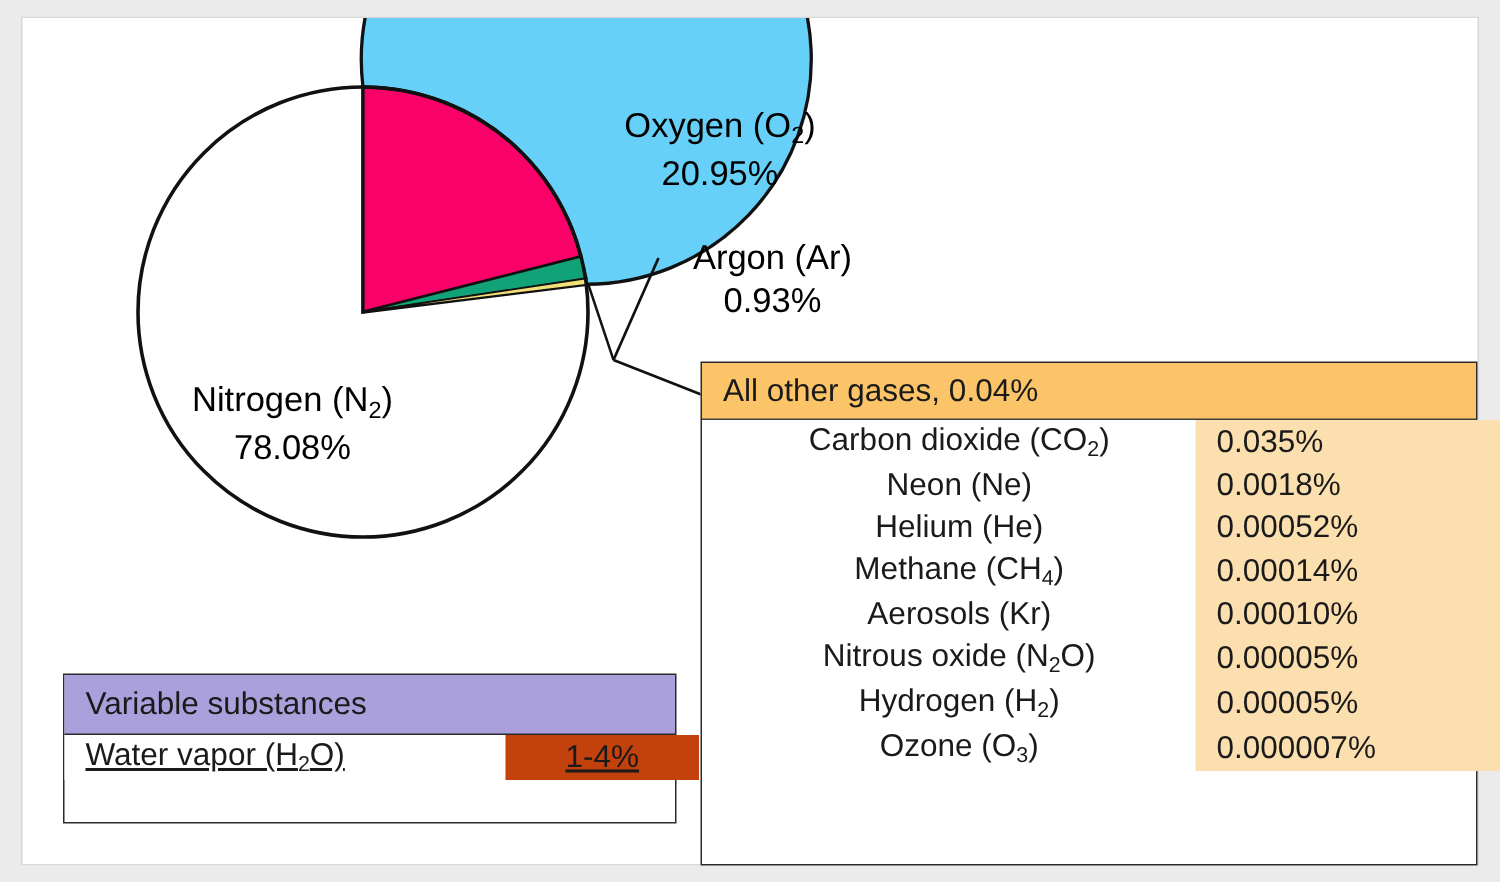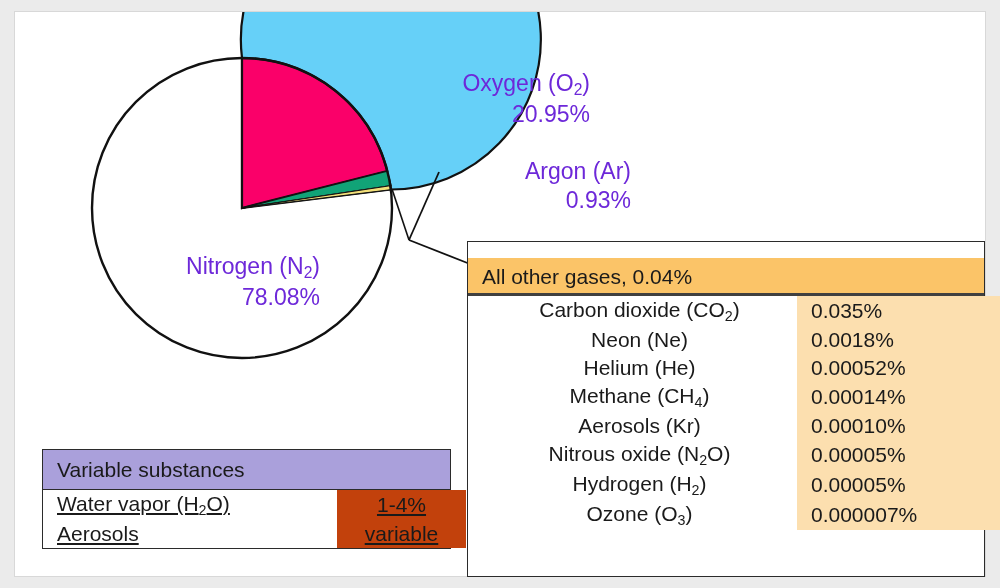--- a/index.html
+++ b/index.html
@@ -38,40 +38,40 @@
   #pie-svg {
     position: absolute;
     left: 0;
     top: 0;
   }
 
   .pie-label {
     position: absolute;
     font-size: 23px;
     line-height: 1.24;
-    color: #6d28d9;
+    color: #000000;
     white-space: nowrap;
-    text-align: right;
+    text-align: center;
   }
   .pie-label .sub {
     font-size: 0.68em;
     vertical-align: -0.28em;
   }
   #label-nitrogen {
     left: 55px;
     top: 240px;
     width: 250px;
   }
   #label-oxygen {
     left: 355px;
     top: 57px;
     width: 220px;
   }
   #label-argon {
-    left: 416px;
+    left: 400px;
     top: 145px;
     width: 200px;
   }
 
   
   .data-table {
     position: absolute;
     box-sizing: border-box;
     border: 1px solid #2b2b2b;
   }
@@ -106,24 +106,23 @@
   
   #gases-table {
     left: 452px;
     top: 229px;
     width: 518px;
     height: 336px;
     background: #ffffff;
   }
   #gases-table .table-header {
     background: #fbc468;
-    border-bottom: 3px solid #404040;
+    border-bottom: 1px solid #404040;
     height: 38px;
     line-height: 24px;
-    margin-top: 16px;
   }
   #gases-table .name-cell {
     background: #ffffff;
     width: 315px;
     text-align: center;
   }
   #gases-table .value-cell {
     background: #fcdfaf;
     width: 203px;
   }
@@ -259,22 +258,18 @@
 
   <div class="data-table" id="variable-table">
     <div class="table-header">Variable substances</div>
     <div class="table-body">
       <table>
         <tbody id="variable-rows">
             <tr>
               <td class="name-cell">Water vapor (H<span class="sub">2</span>O)</td>
               <td class="value-cell">1-4%</td>
             </tr>
-            <tr>
-              <td class="name-cell">Aerosols</td>
-              <td class="value-cell">variable</td>
-            </tr>
           </tbody>
       </table>
     </div>
   </div>
 
 </div>
 
 </body></html>

